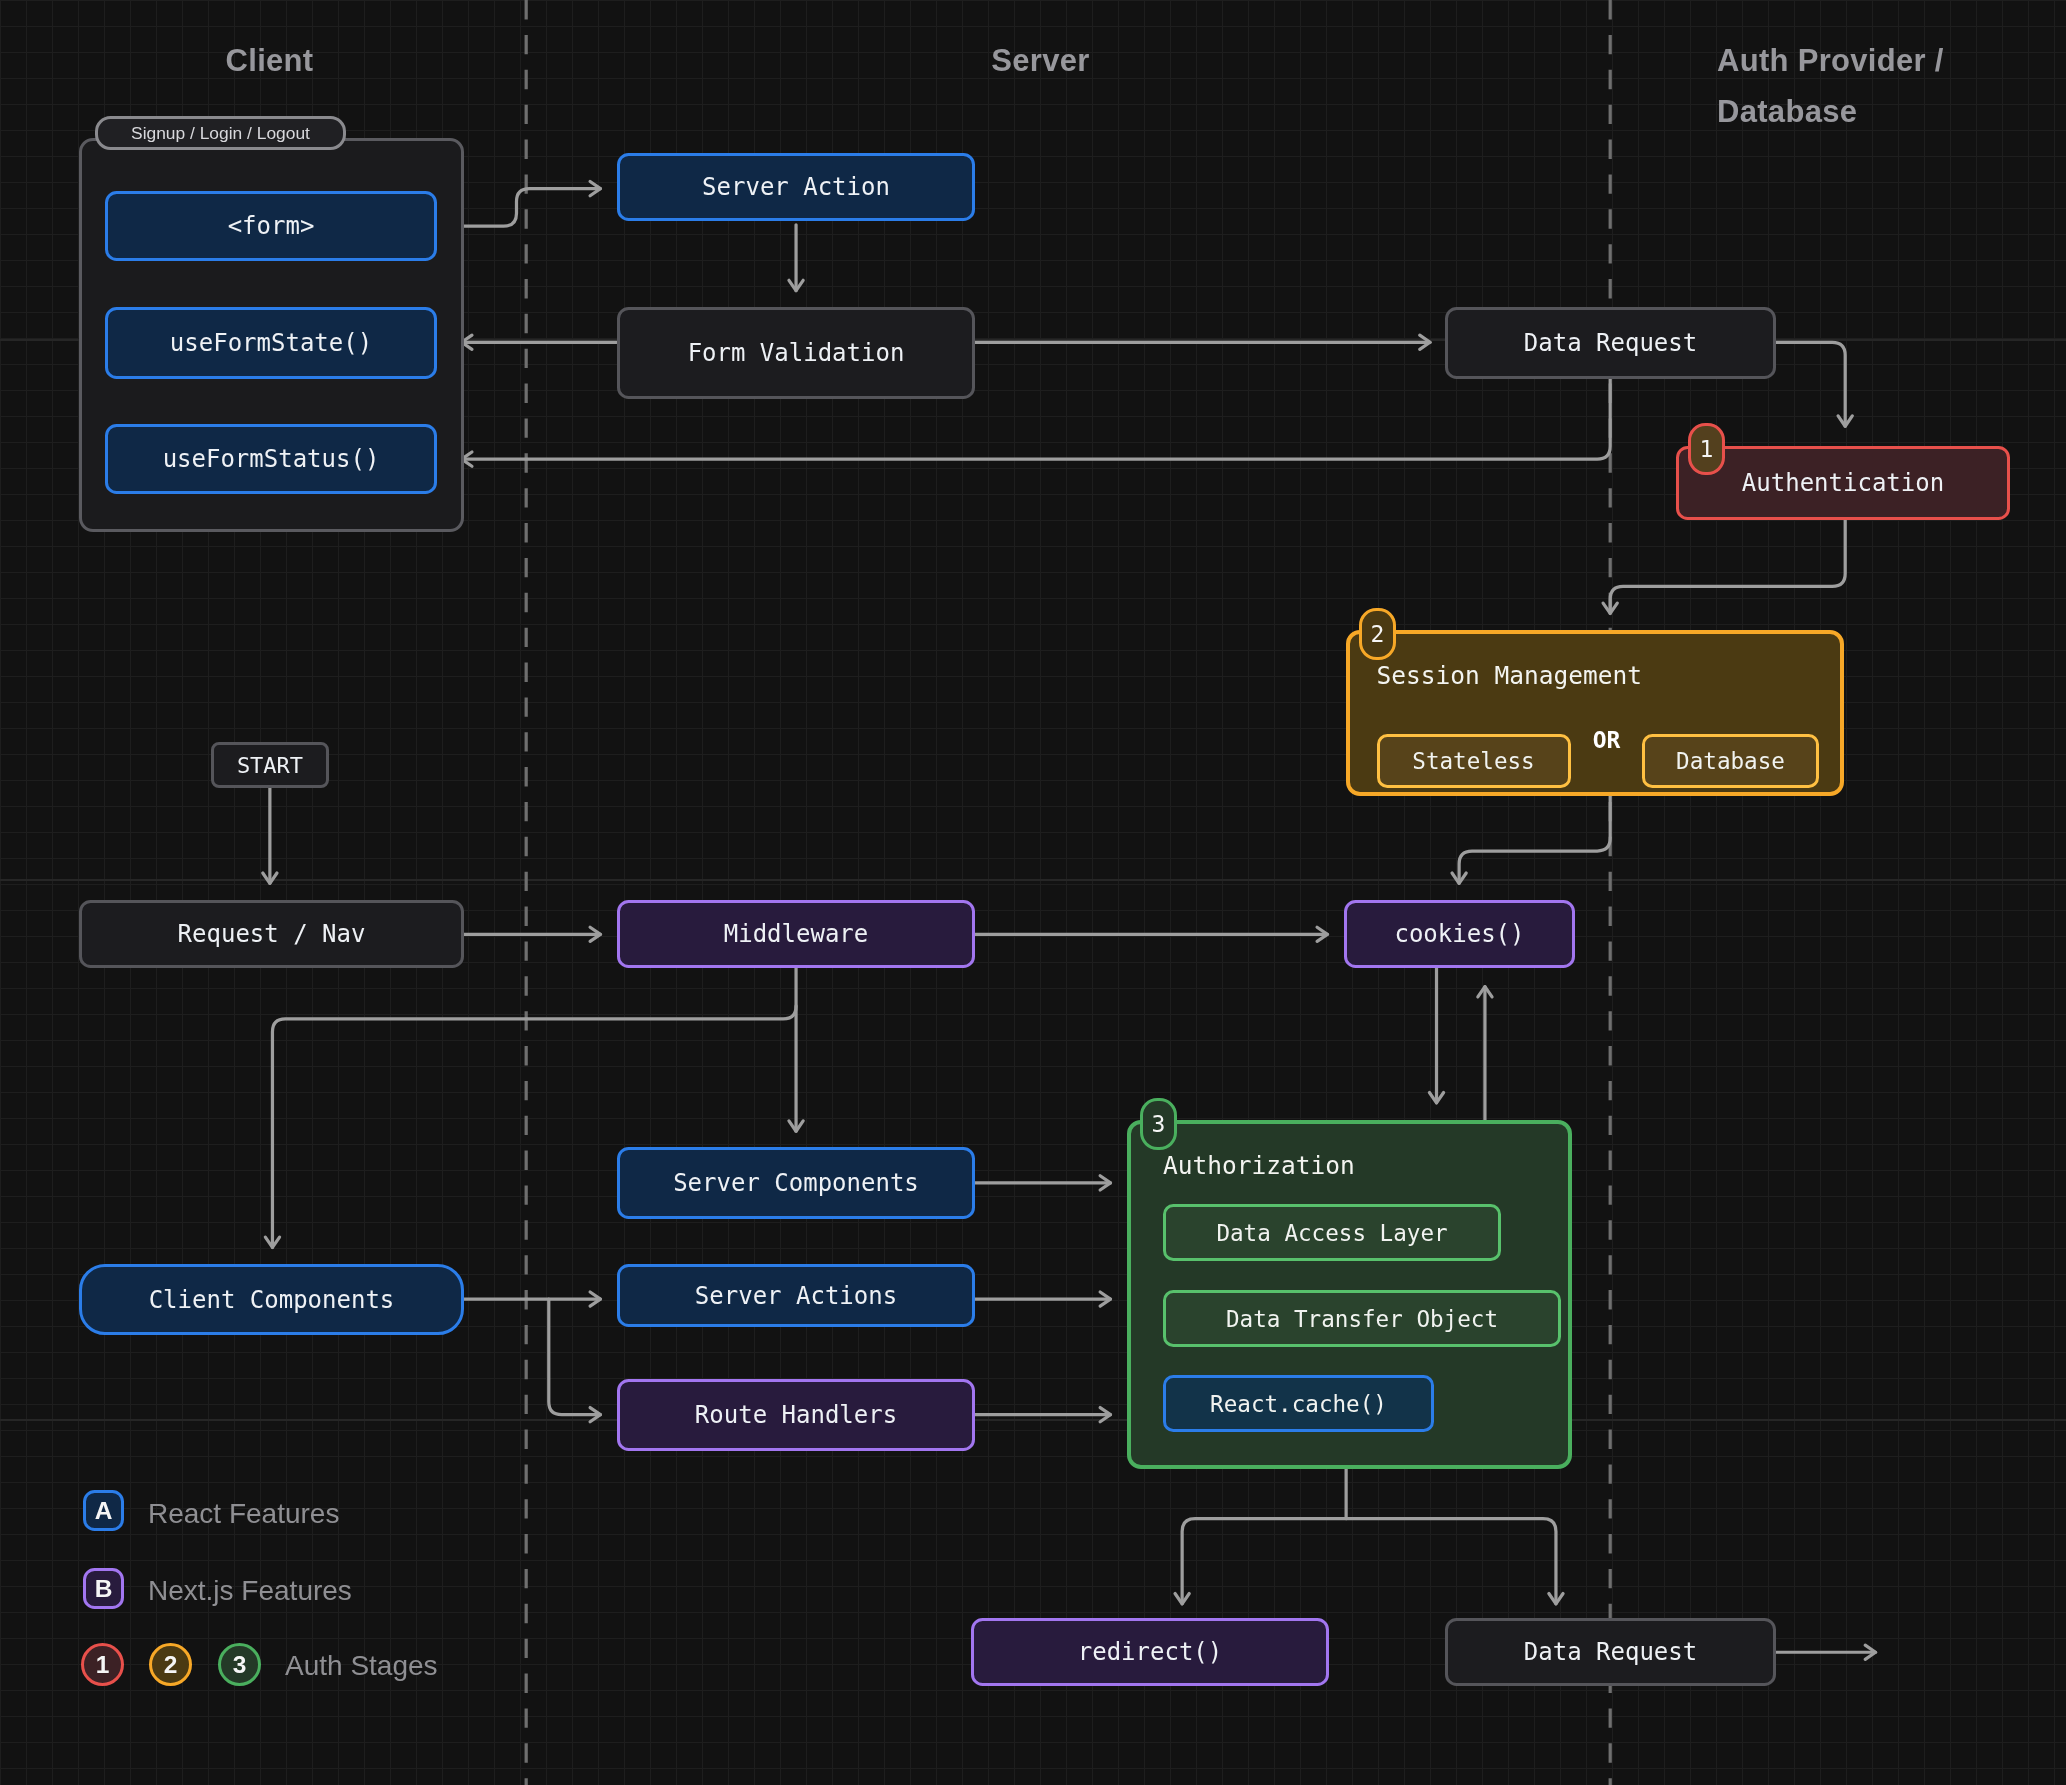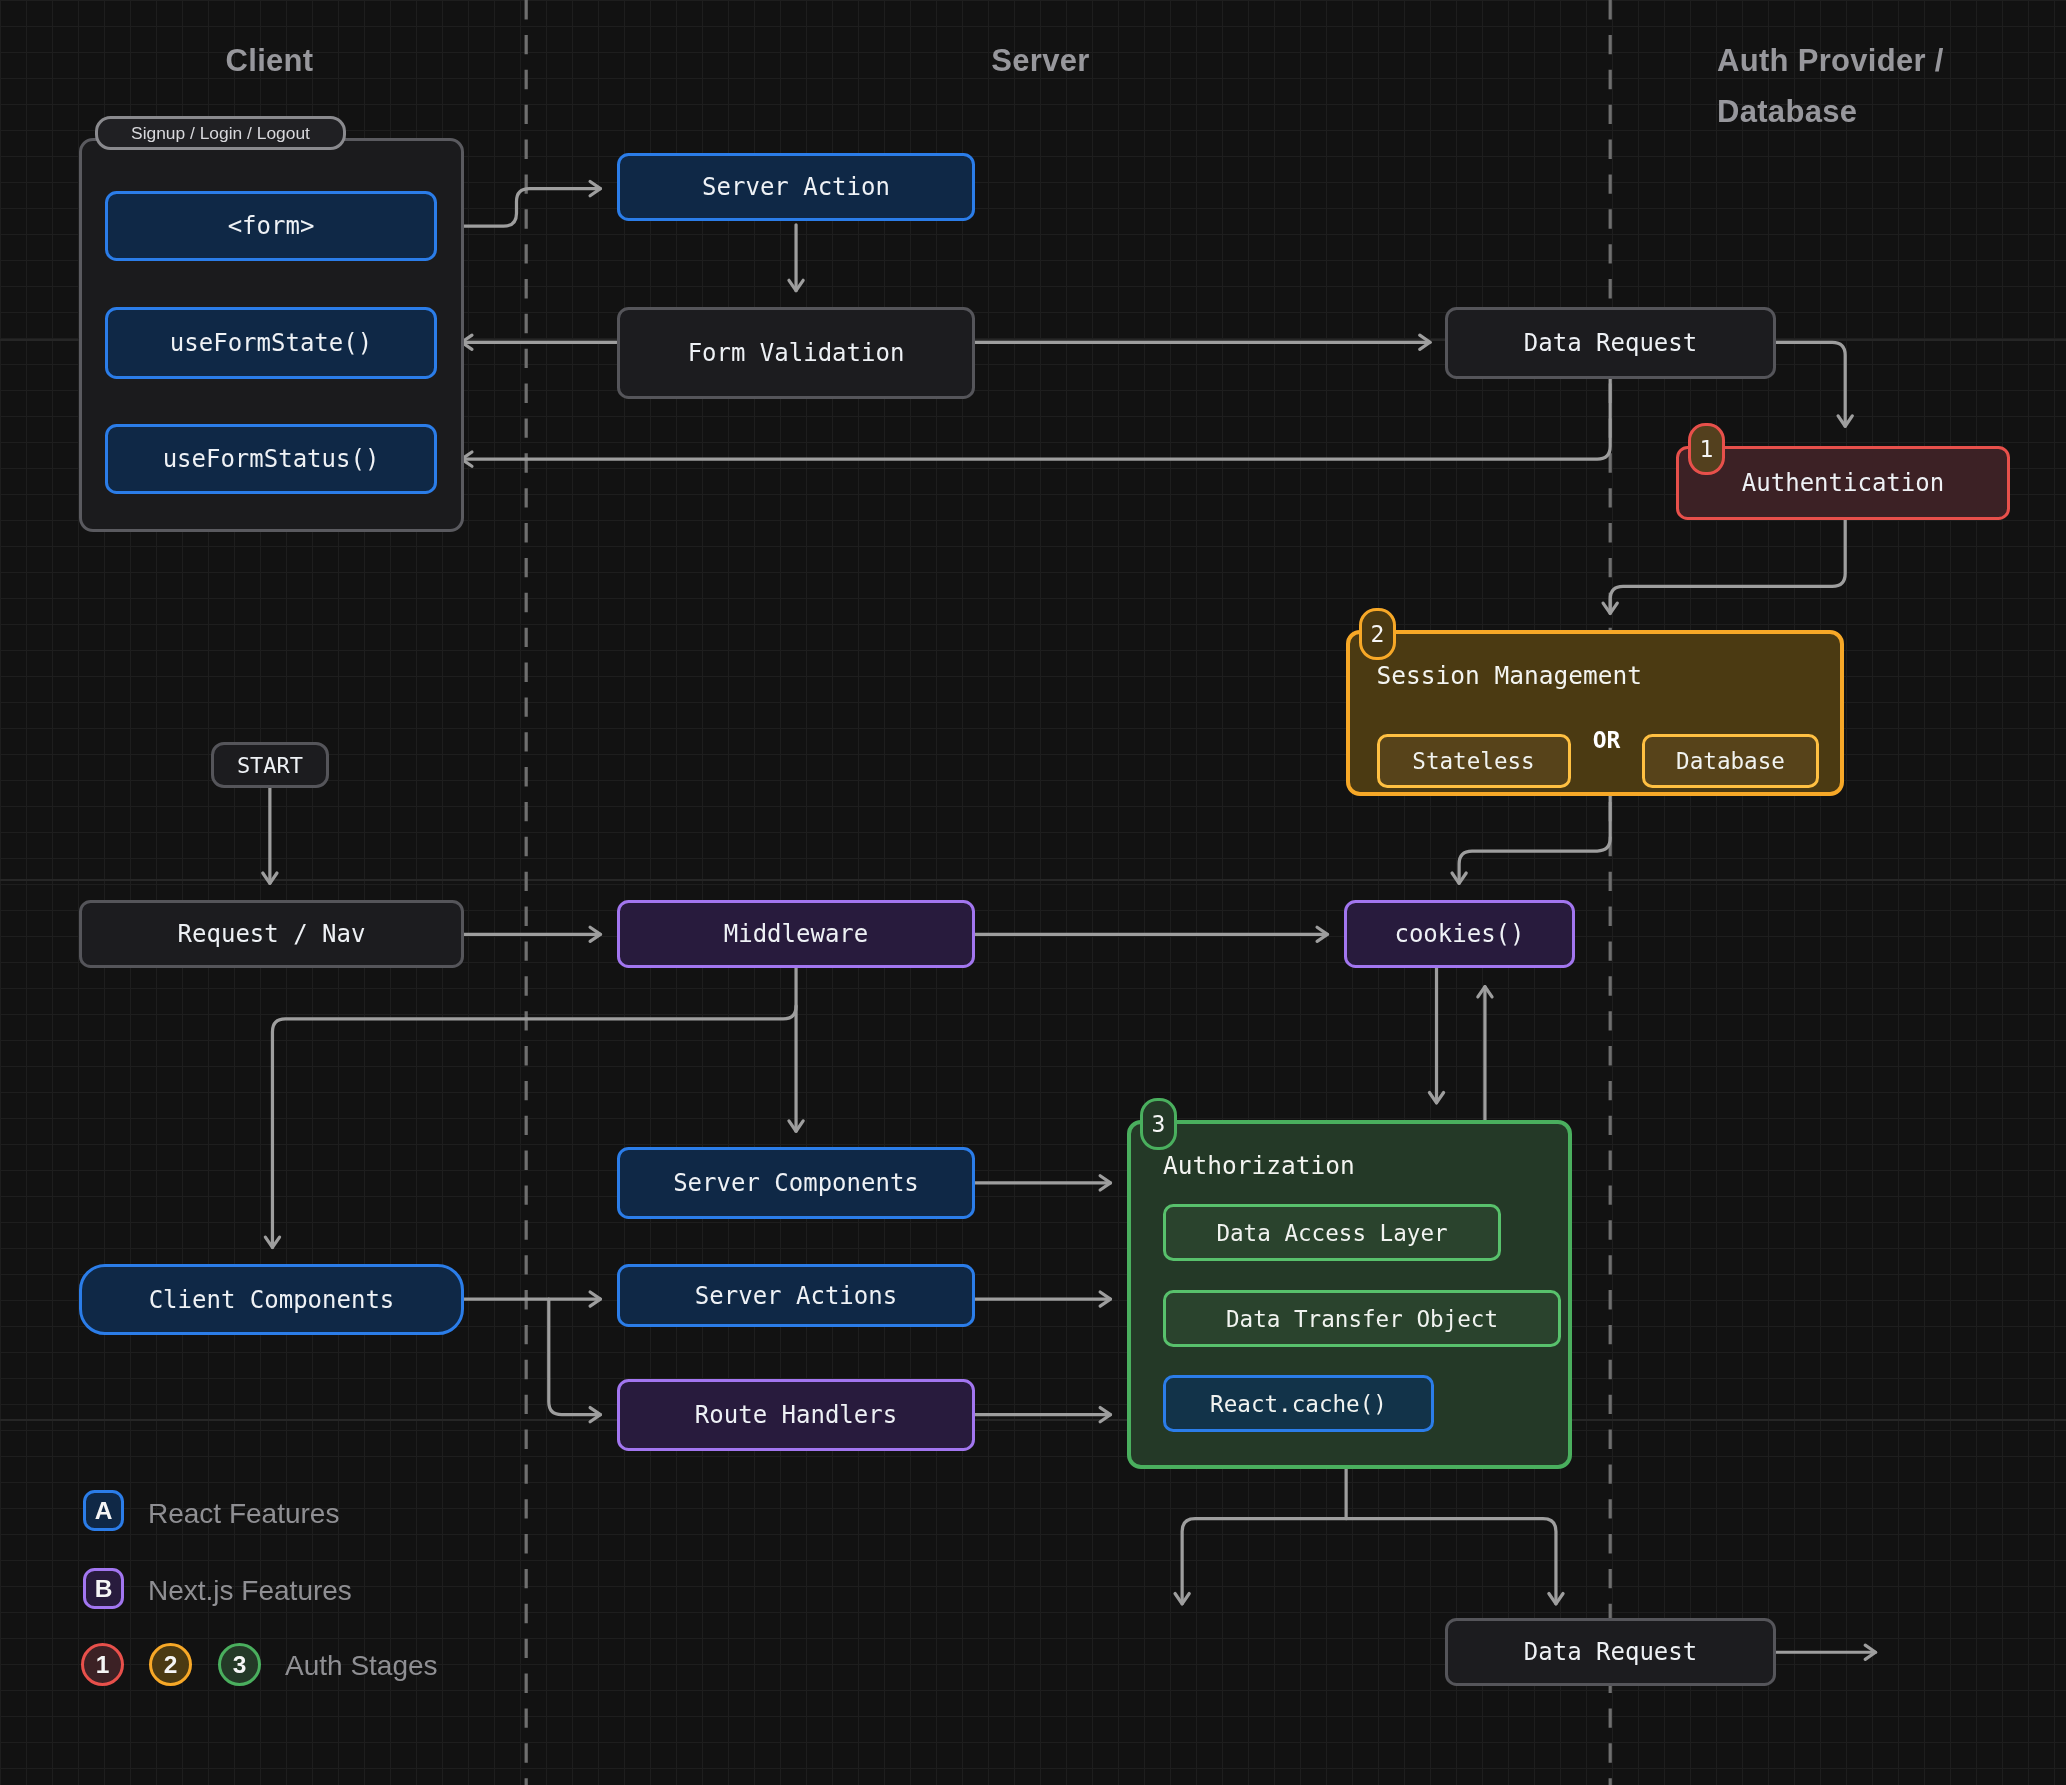--- a/index.html
+++ b/index.html
@@ -158,38 +158,39 @@
   </div>
 
   <div class="group session" style="left:1346px;top:630px;width:498px;height:166px;">
     <div class="badge b-orange">2</div>
     <div class="group-label" style="left:26.5px;top:27px;">Session Management</div>
     <div class="subnode sub-orange" style="left:26.5px;top:79px;width:194px;height:54px;">Stateless</div>
     <div class="or-label" style="left:223px;top:79px;width:67px;height:54px;">OR</div>
     <div class="subnode sub-orange" style="left:292px;top:79px;width:177px;height:54px;">Database</div>
   </div>
 
-  <div class="node" style="left:211px;top:742px;width:118px;height:46px;font-size:22px;border-radius:13px;">START</div>
+  <div class="node" style="left:211px;top:742px;width:118px;height:46px;font-size:22px;border-radius:8px;">START</div>
   <div class="node" style="left:79px;top:900px;width:385px;height:68px;">Request / Nav</div>
   <div class="node purple" style="left:617px;top:900px;width:358px;height:68px;">Middleware</div>
   <div class="node purple" style="left:1344px;top:900px;width:231px;height:68px;">cookies()</div>
 
   <div class="node blue" style="left:617px;top:1147px;width:358px;height:72px;">Server Components</div>
   <div class="node blue" style="left:79px;top:1264px;width:385px;height:71px;border-radius:26px;">Client Components</div>
   <div class="node blue" style="left:617px;top:1264px;width:358px;height:63px;">Server Actions</div>
   <div class="node purple" style="left:617px;top:1379px;width:358px;height:72px;">Route Handlers</div>
 
   <div class="group authz" style="left:1127px;top:1120px;width:445px;height:349px;">
     <div class="badge b-green">3</div>
     <div class="group-label" style="left:32px;top:27px;">Authorization</div>
     <div class="subnode sub-green" style="left:32px;top:80px;width:338px;height:57px;">Data Access Layer</div>
     <div class="subnode sub-green" style="left:32px;top:166px;width:398px;height:57px;">Data Transfer Object</div>
     <div class="subnode sub-blue" style="left:32px;top:251px;width:271px;height:57px;">React.cache()</div>
   </div>
 
+  <div class="node purple" style="left:971px;top:1618px;width:358px;height:68px;">redirect()</div>
   <div class="node" style="left:1445px;top:1618px;width:331px;height:68px;">Data Request</div>
 
   <div class="legend-badge lb-blue" style="left:83px;top:1490px;">A</div>
   <div class="legend-text" style="left:148px;top:1498px;">React Features</div>
   <div class="legend-badge lb-purple" style="left:83px;top:1568px;">B</div>
   <div class="legend-text" style="left:148px;top:1575px;">Next.js Features</div>
   <div class="legend-circle lc-red" style="left:81px;top:1643px;">1</div>
   <div class="legend-circle lc-orange" style="left:149px;top:1643px;">2</div>
   <div class="legend-circle lc-green" style="left:218px;top:1643px;">3</div>
   <div class="legend-text" style="left:285px;top:1650px;">Auth Stages</div>

